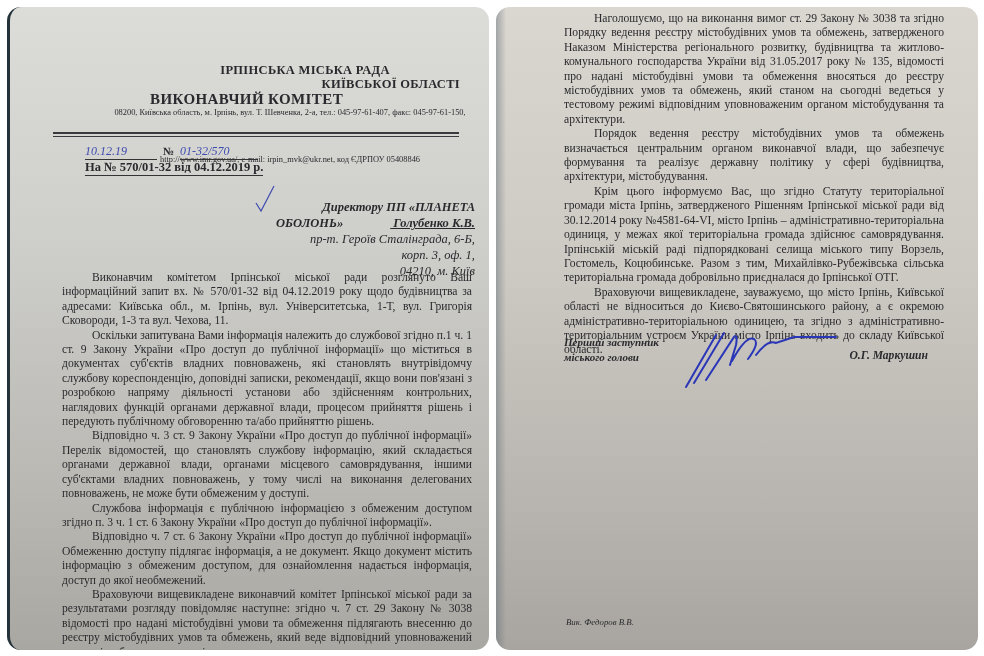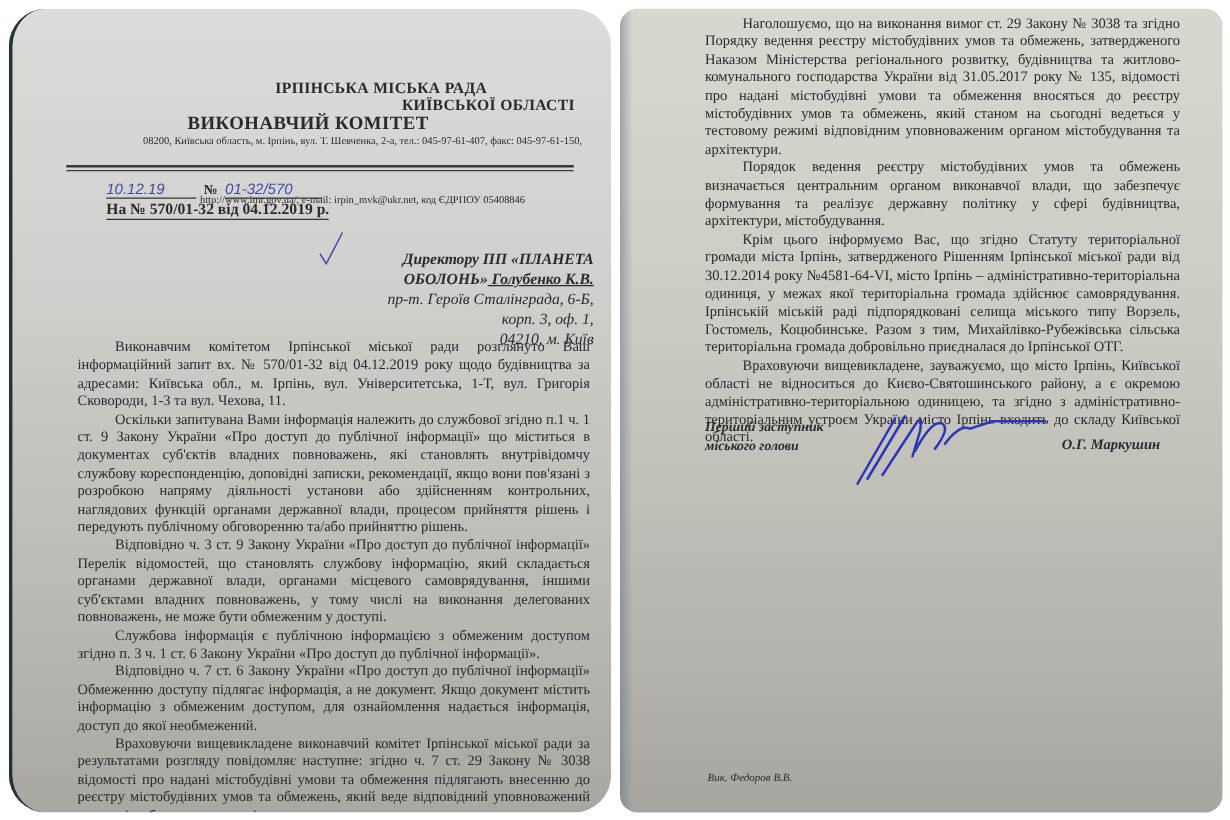--- a/index.html
+++ b/index.html
@@ -8,47 +8,46 @@
     font-family: "Liberation Serif", "DejaVu Serif", serif;
   }
   .page {
     position:absolute; top:7px; height:643px; border-radius:14px; overflow:hidden;
     color:#2a2a2e;
   }
   .page.left {
     left:7px; width:479px;
     background: linear-gradient(180deg, #dcdcd8 0%, #cfcfcb 35%, #b9b8b3 75%, #a9a7a2 100%);
     border-left:3px solid #24333a;
-    border-radius:30px;
   }
   .page.right {
     left:496px; width:482px;
     background: linear-gradient(180deg, #dad6d0 0%, #cdc9c3 40%, #b6b2ad 80%, #a8a5a0 100%);
   }
   .page.right::before {
     content:""; position:absolute; left:0; top:0; bottom:0; width:10px;
     background: linear-gradient(90deg, #5c6a74, rgba(0,0,0,0));
     opacity:.45;
   }
   .org1 { position:absolute; left:140px; width:310px; top:56px; text-align:center; font-weight:bold; font-size:12.5px; letter-spacing:.3px; }
   .org2 { position:absolute; left:140px; width:310px; top:70px; text-align:right; font-weight:bold; font-size:12.5px; letter-spacing:.3px; }
   .org3 { position:absolute; left:140px; width:310px; top:84px; text-align:left; font-weight:bold; font-size:15px; letter-spacing:.4px; }
   .addr1 { position:absolute; left:75px; width:410px; top:101px; text-align:center; font-size:8.4px; }
   .addr2 { position:absolute; left:75px; width:410px; top:112px; text-align:center; font-size:8.4px;margin-top:36px; }
   .rule1 { position:absolute; left:43px; right:30px; top:125px; border-top:2px solid #3a3a3e; }
   .rule2 { position:absolute; left:43px; right:30px; top:129px; border-top:1px solid #3a3a3e; }
   .reg { position:absolute; left:75px; top:136px; font-size:13px; }
-  .reg .hand { font-family:Liberation Sans, sans-serif; font-style:italic; color:#3d4bb0; font-size:12px; }
+  .reg .hand { font-family:Liberation Serif, serif; font-style:italic; color:#3d4bb0; font-size:12px; }
   .reg .date { display:inline-block; width:72px; border-bottom:1px solid #333; }
   .reg .num { display:inline-block; width:78px; border-bottom:1px solid #333; }
   .reg .nolabel { margin:0 6px; font-weight:bold; font-size:11px; }
   .reply { position:absolute; left:75px; top:153px; font-size:12.5px; font-weight:bold; border-bottom:1px solid #333; }
   .recipient { position:absolute; right:14px; top:192px; width:230px; text-align:right; font-style:italic; font-size:12.5px; line-height:16px; }
   .recipient .b { font-weight:bold; }
-  .recipient .u { text-decoration:underline; }
+  .recipient .u { text-decoration:underline;margin-left:47px; }
   .check { position:absolute; left:245px; top:178px; width:20px; height:28px; }
   .body-text { position:absolute; font-size:11.6px; line-height:14.4px; text-align:justify; }
   .body-text p { margin:0; text-indent:30px; }
   .left .body-text { left:52px; width:410px; top:264px; }
   .right .body-text { left:68px; width:380px; top:5px; }
   .signature-block { position:absolute; left:68px; top:328px; font-weight:bold; font-style:italic; font-size:11px; line-height:15px; }
   .signer { position:absolute; right:50px; top:342px; font-weight:bold; font-style:italic; font-size:11.6px; }
   .sig { position:absolute; left:180px; top:318px; width:170px; height:65px; }
   .executor { position:absolute; left:70px; top:610px; font-style:italic; font-size:8.8px; }
 </style>

